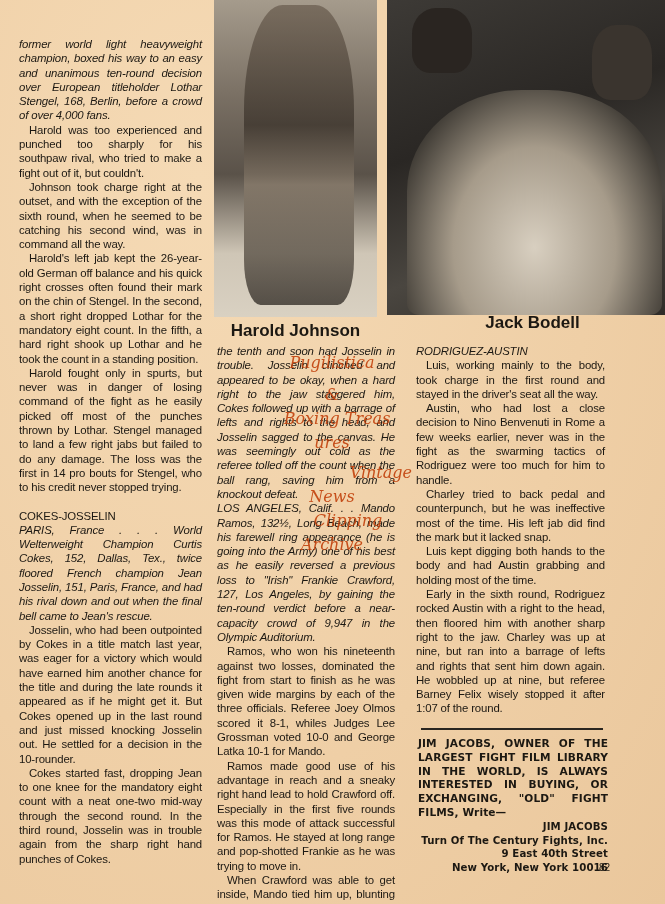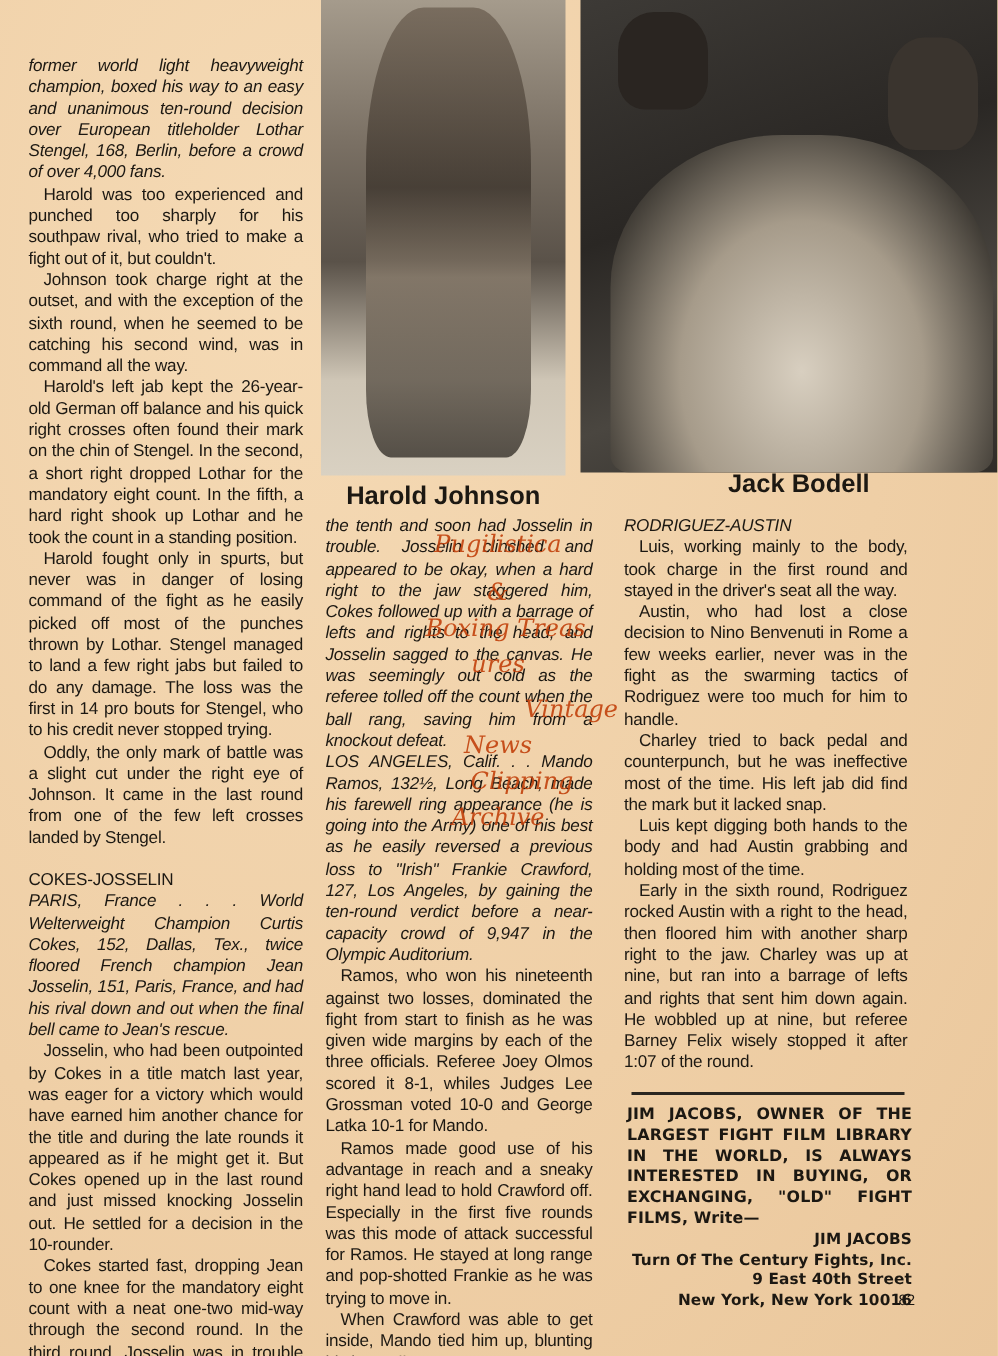--- a/index.html
+++ b/index.html
@@ -64,21 +64,20 @@
 
   <div class="caption" style="left:214px;top:321px;width:163px;">Harold Johnson</div>
   <div class="caption" style="left:400px;top:313px;width:265px;">Jack Bodell</div>
 
   <div class="col col1">
     <p class="noindent">former world light heavyweight champion, boxed his way to an easy and unanimous ten-round decision over European titleholder Lothar Stengel, 168, Berlin, before a crowd of over 4,000 fans.</p>
     <p>Harold was too experienced and punched too sharply for his southpaw rival, who tried to make a fight out of it, but couldn't.</p>
     <p>Johnson took charge right at the outset, and with the exception of the sixth round, when he seemed to be catching his second wind, was in command all the way.</p>
     <p>Harold's left jab kept the 26-year-old German off balance and his quick right crosses often found their mark on the chin of Stengel. In the second, a short right dropped Lothar for the mandatory eight count. In the fifth, a hard right shook up Lothar and he took the count in a standing position.</p>
     <p>Harold fought only in spurts, but never was in danger of losing command of the fight as he easily picked off most of the punches thrown by Lothar. Stengel managed to land a few right jabs but failed to do any damage. The loss was the first in 14 pro bouts for Stengel, who to his credit never stopped trying.</p>
-    <p>Oddly, the only mark of battle was a slight cut under the right eye of Johnson. It came in the last round from one of the few left crosses landed by Stengel.</p>
     <p class="head">COKES-JOSSELIN</p>
     <p class="noindent">PARIS, France . . . World Welterweight Champion Curtis Cokes, 152, Dallas, Tex., twice floored French champion Jean Josselin, 151, Paris, France, and had his rival down and out when the final bell came to Jean's rescue.</p>
     <p>Josselin, who had been outpointed by Cokes in a title match last year, was eager for a victory which would have earned him another chance for the title and during the late rounds it appeared as if he might get it. But Cokes opened up in the last round and just missed knocking Josselin out. He settled for a decision in the 10-rounder.</p>
     <p>Cokes started fast, dropping Jean to one knee for the mandatory eight count with a neat one-two mid-way through the second round. In the third round, Josselin was in trouble again from the sharp right hand punches of Cokes.</p>
 
   </div>
 
   <div class="col col2">
     <p class="noindent">the tenth and soon had Josselin in trouble. Josselin clinched and appeared to be okay, when a hard right to the jaw staggered him, Cokes followed up with a barrage of lefts and rights to the head, and Josselin sagged to the canvas. He was seemingly out cold as the referee tolled off the count when the ball rang, saving him from a knockout defeat.</p>
     <p class="noindent">LOS ANGELES, Calif. . . Mando Ramos, 132½, Long Beach, made his farewell ring appearance (he is going into the Army) one of his best as he easily reversed a previous loss to "Irish" Frankie Crawford, 127, Los Angeles, by gaining the ten-round verdict before a near-capacity crowd of 9,947 in the Olympic Auditorium.</p>

